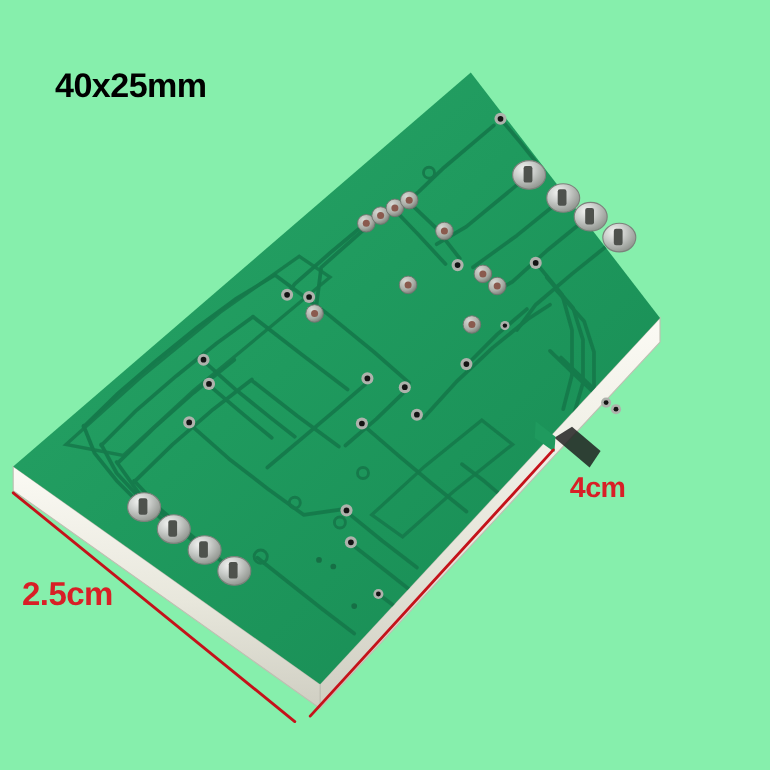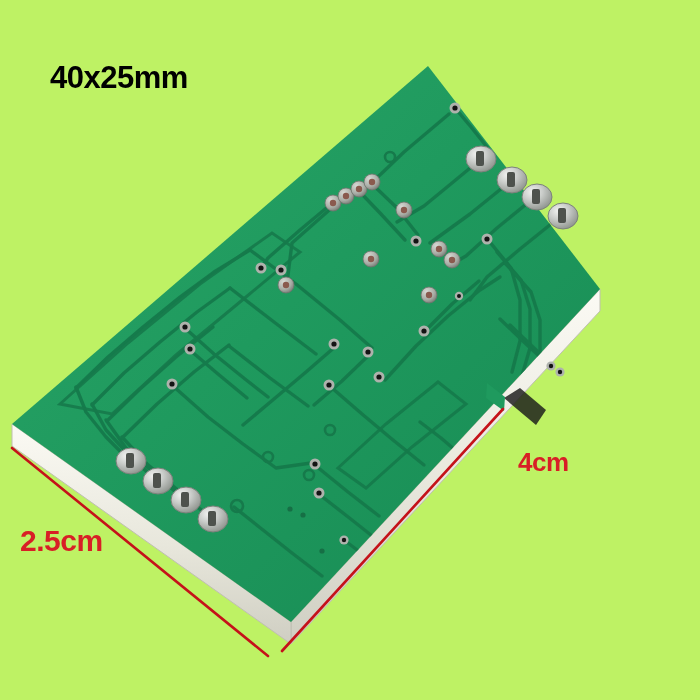--- a/index.html
+++ b/index.html
@@ -7,21 +7,21 @@
     padding: 0;
     background: #ffffff;
   }
   body {
     font-family: "Liberation Sans", sans-serif;
   }
   #stage {
     position: relative;
     width: 700px;
     height: 700px;
-    background: #bef264;
+    background: #86efac;
     overflow: hidden;
   }
   #pcb-svg {
     position: absolute;
     left: 0;
     top: 0;
     width: 700px;
     height: 700px;
   }
   .label {
@@ -32,21 +32,21 @@
     letter-spacing: -0.5px;
   }
   #title-label {
     left: 50px;
     top: 60px;
     font-size: 31px;
     color: #000000;
   }
   #length-label {
     left: 518px;
-    top: 447px;
+    top: 428px;
     font-size: 26px;
     color: #d81f26;
   }
   #width-label {
     left: 20px;
     top: 524px;
     font-size: 30px;
     color: #d81f26;
   }
 </style>

